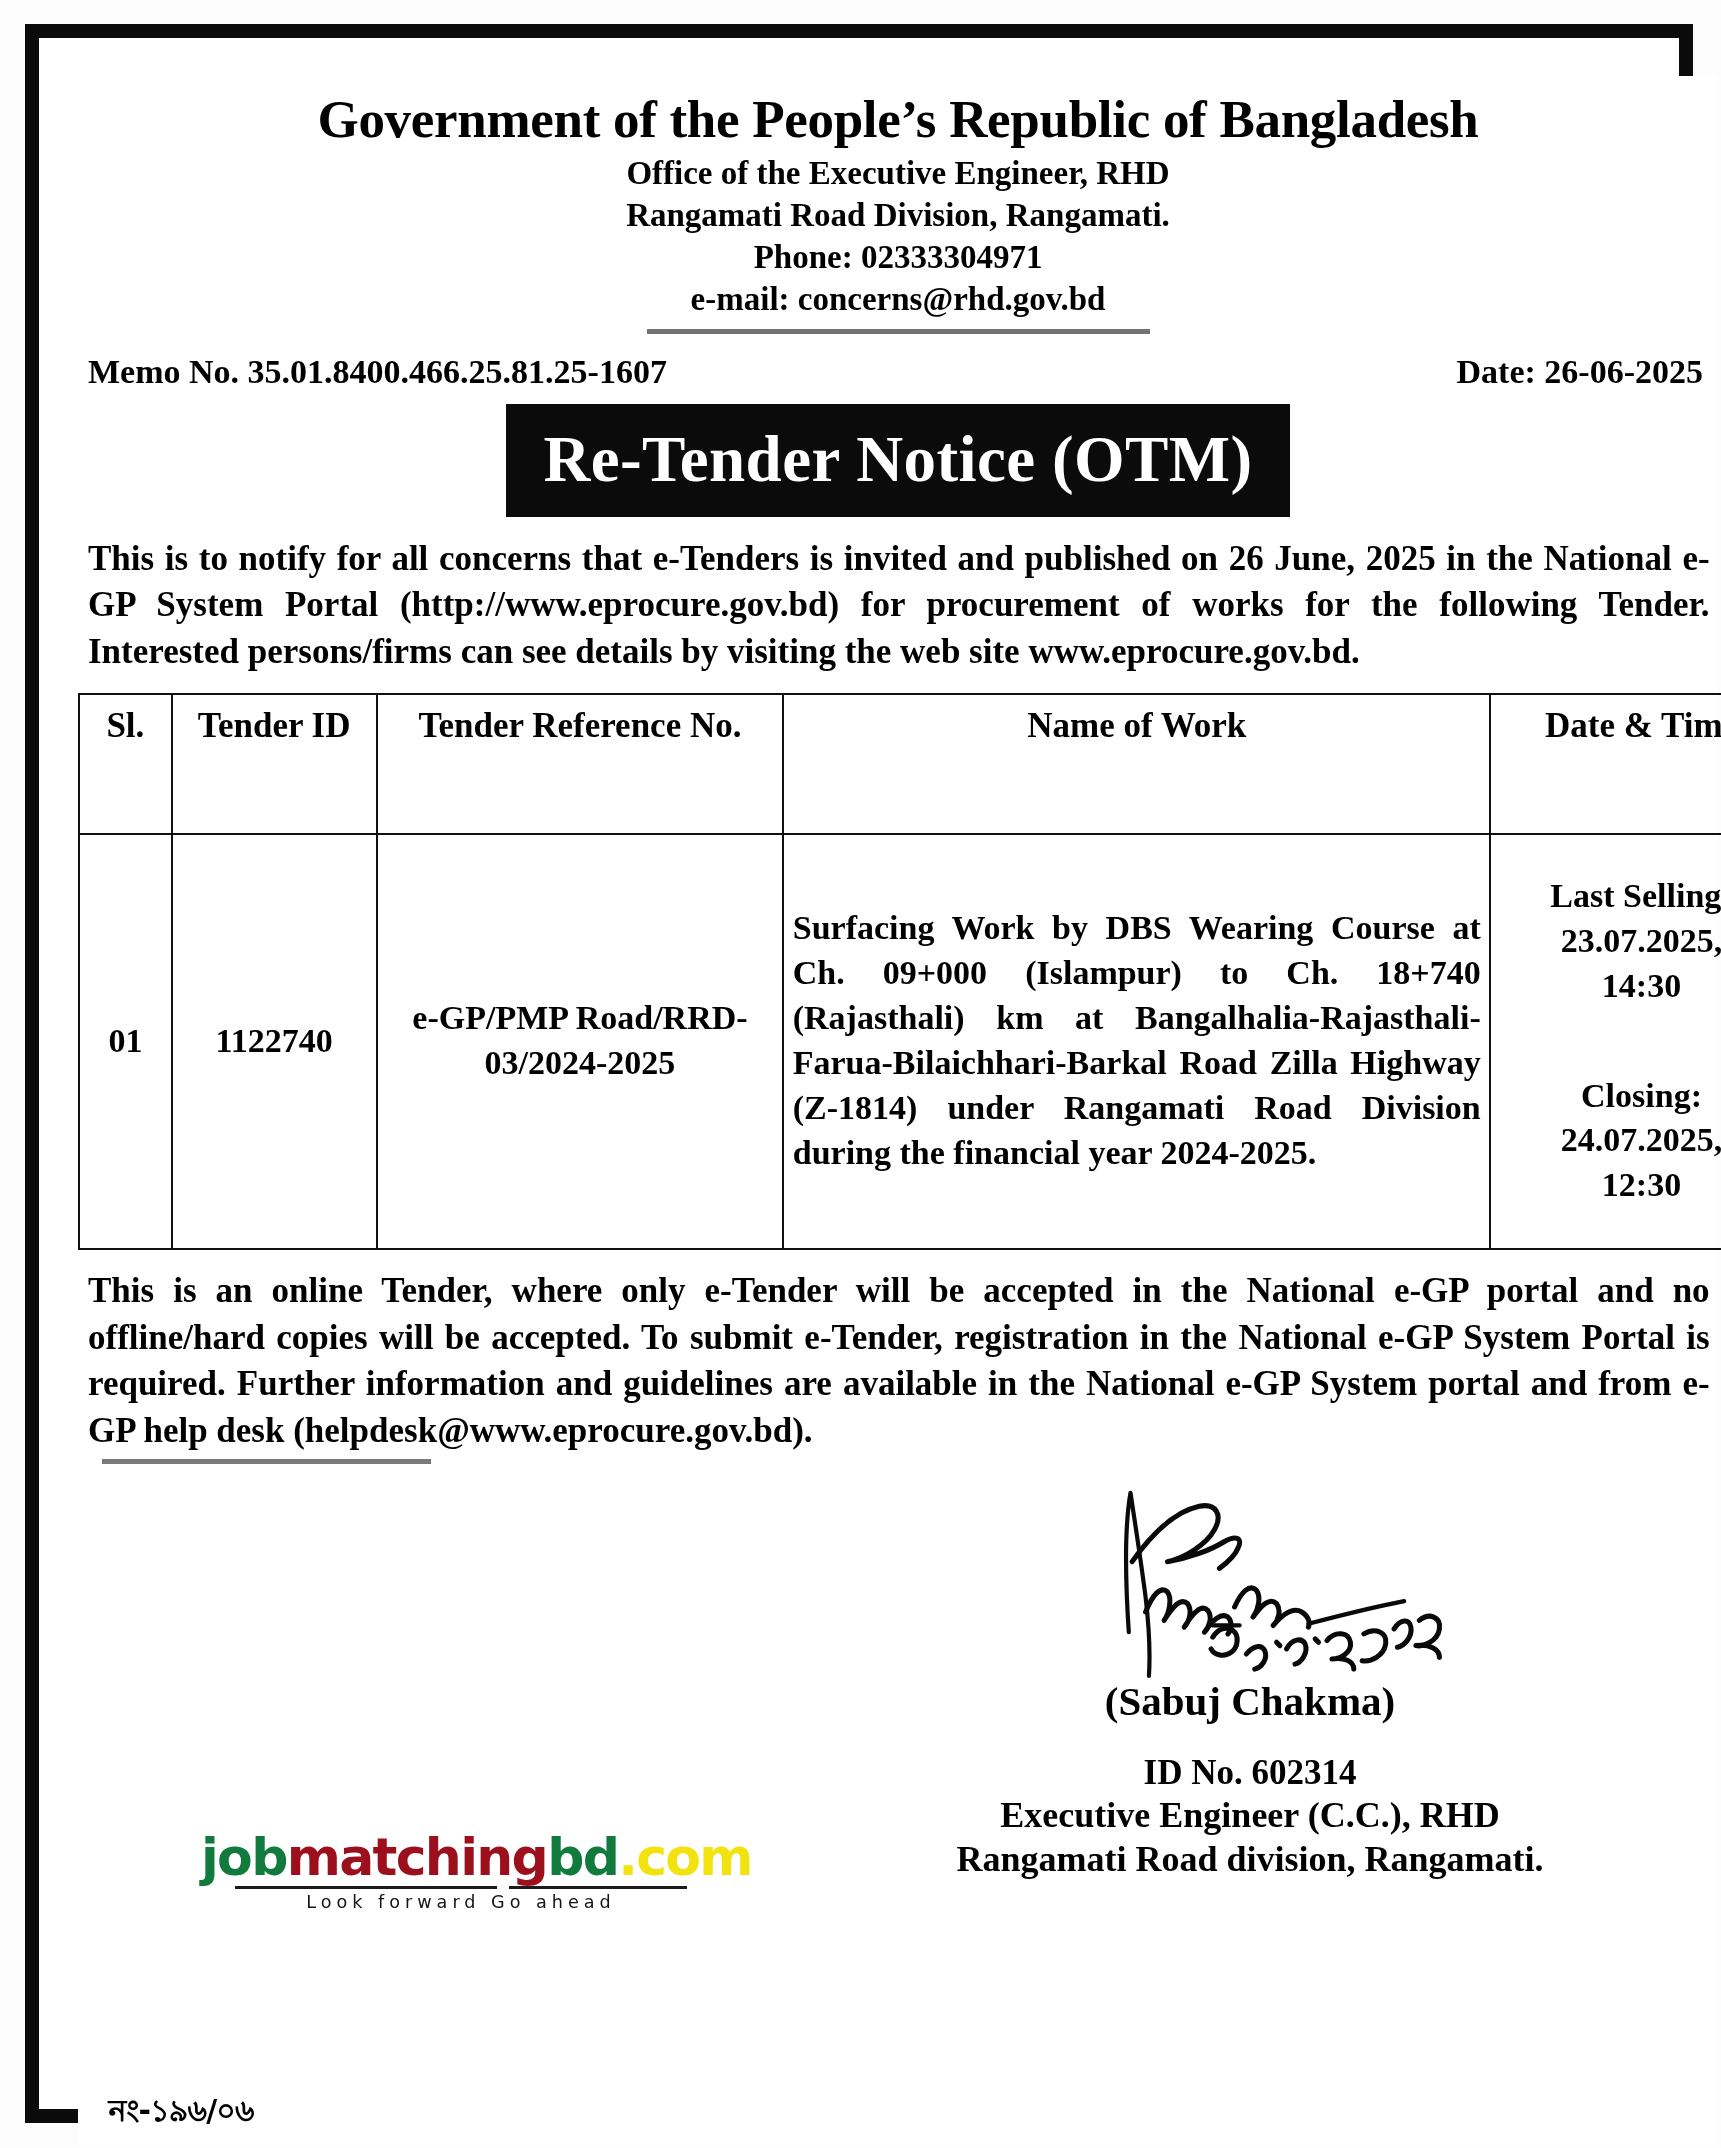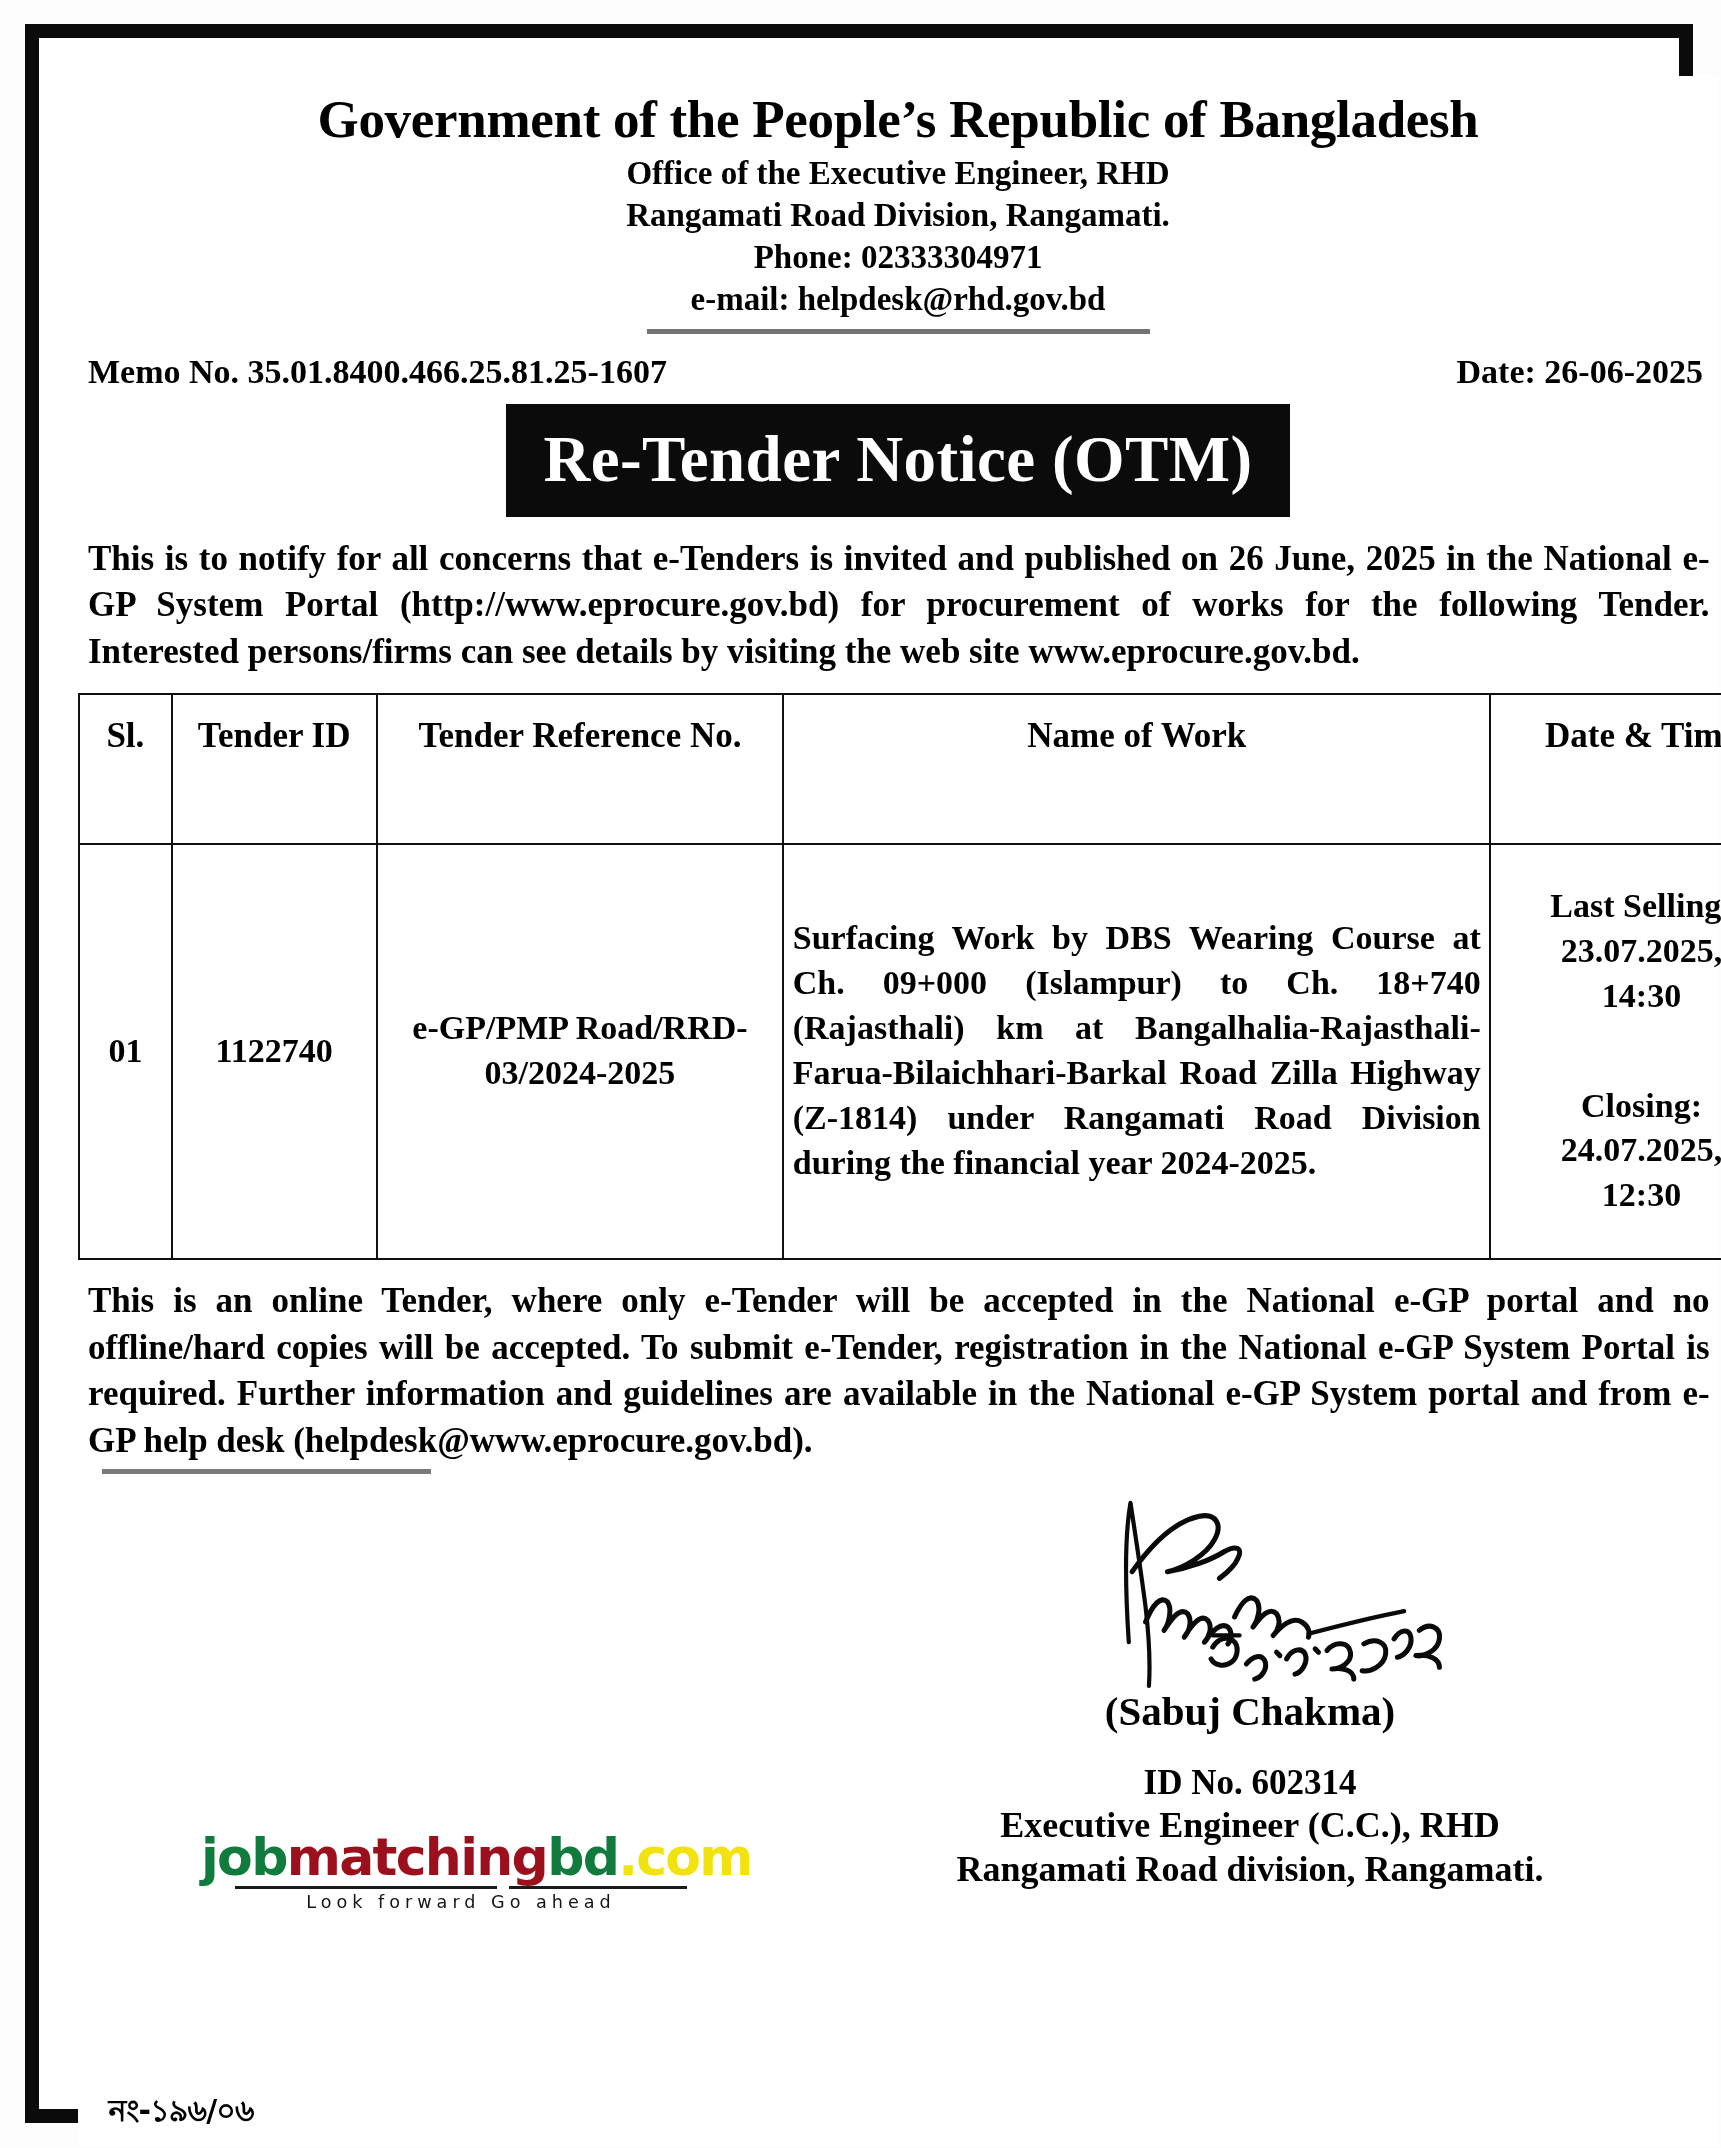--- a/index.html
+++ b/index.html
@@ -129,21 +129,21 @@
     font-weight: bold;
     vertical-align: middle;
     padding: 5px 8.4px;
   }
   #tender-table th {
     font-size: 35px;
     line-height: 1.18;
     text-align: center;
     height: 123px;
     vertical-align: top;
-    padding-top: 20px;
+    padding-top: 10px;
   }
   #tender-table td { font-size: 34px; line-height: 1.32; }
   .col-sl  { width: 74px;  text-align: center; }
   .col-tid { width: 186px; text-align: center; }
   .col-ref { width: 388px; text-align: center; }
   .col-now { width: 688px; text-align: justify; text-justify: inter-word; }
   .col-dt  { width: 284px; text-align: center; }
   .col-now { padding-left: 13.4px; padding-right: 13.4px; }
   .dt-block { padding: 5px 0; }
   .dt-gap { height: 55px; }
@@ -232,21 +232,21 @@
 
 <div id="page">
   <div id="outer-border">
     <div id="inner">
 
       <div id="letterhead">
         <div class="lh" id="org-title">Government of the People’s Republic of Bangladesh</div>
         <div class="lh" id="office-line">Office of the Executive Engineer, RHD</div>
         <div class="lh" id="division-line">Rangamati Road Division, Rangamati.</div>
         <div class="lh" id="phone-line">Phone: 02333304971</div>
-        <div class="lh" id="email-line">e-mail: helpdesk@rhd.gov.bd</div>
+        <div class="lh" id="email-line">e-mail: concerns@rhd.gov.bd</div>
         <div id="header-rule"></div>
       </div>
 
       <div id="memo-row">
         <div>Memo No. 35.01.8400.466.25.81.25-1607</div>
         <div>Date: 26-06-2025</div>
       </div>
 
       <div id="banner-wrap">
         <div id="banner">Re-Tender Notice (OTM)</div>

